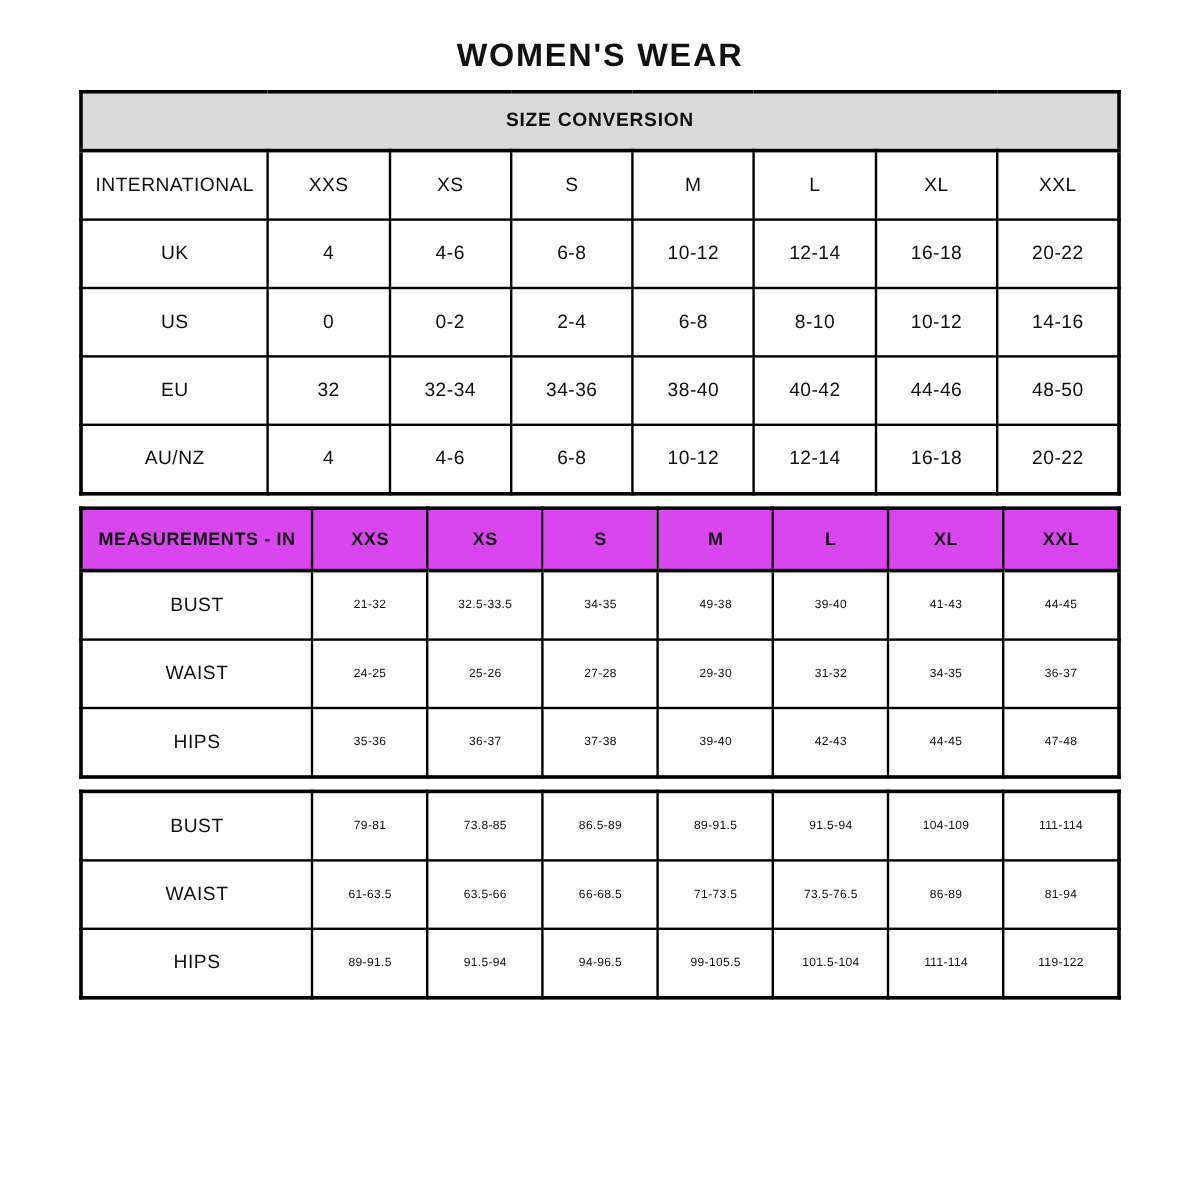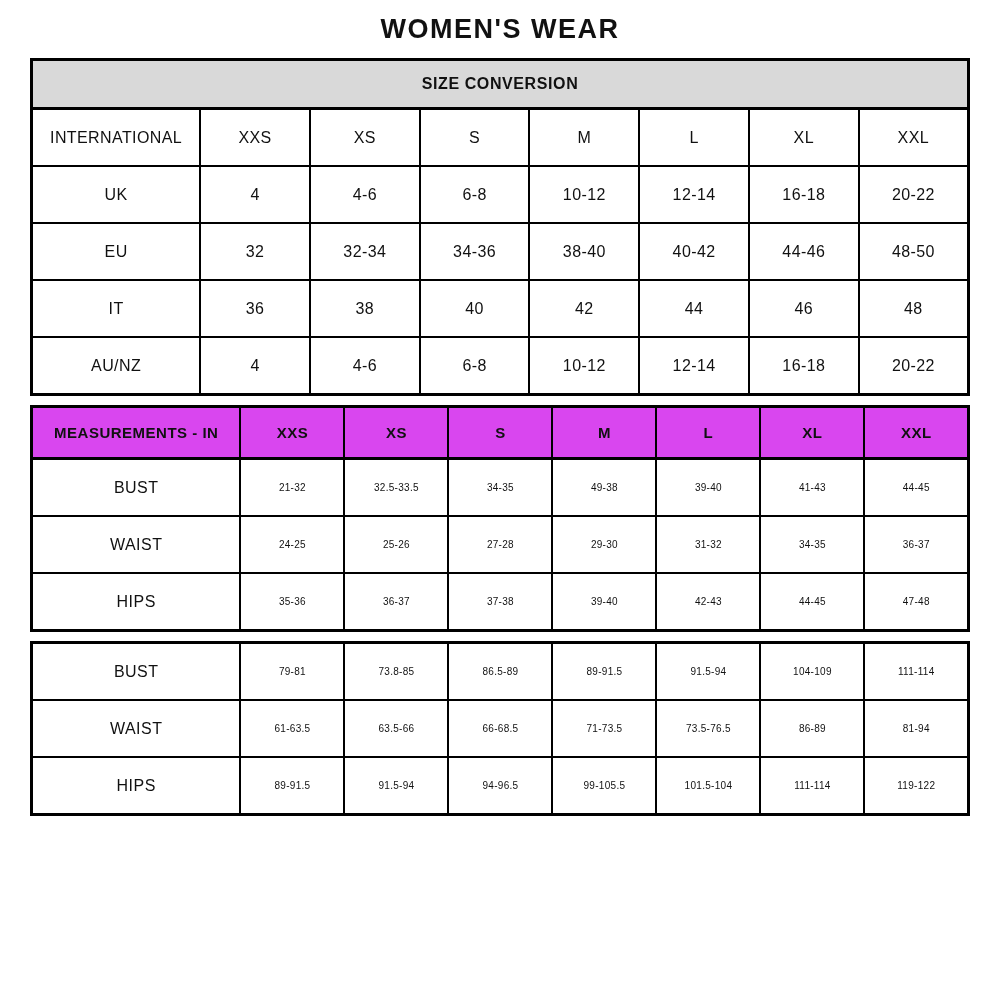--- a/index.html
+++ b/index.html
@@ -10,25 +10,25 @@
     height: 1000px;
     font-family: "Liberation Sans", "DejaVu Sans", sans-serif;
     color: #111111;
     -webkit-font-smoothing: antialiased;
   }
   .page-title {
     text-align: center;
     font-size: 27px;
     font-weight: 700;
     letter-spacing: 1.5px;
-    margin: 14px 0 13px 0;
+    margin: 31px 0 13px 0;
     color: #111111;
   }
   .sheet {
-    width: 940px;
+    width: 868px;
     margin: 0 auto;
   }
   table {
     width: 100%;
     border-collapse: collapse;
     table-layout: fixed;
     border: 3px solid #000000;
     margin-bottom: 9px;
   }
   td, th {
@@ -110,40 +110,40 @@
         <td>UK</td>
         <td>4</td>
         <td>4-6</td>
         <td>6-8</td>
         <td>10-12</td>
         <td>12-14</td>
         <td>16-18</td>
         <td>20-22</td>
       </tr>
       <tr>
+        <td>US</td>
+        <td>0</td>
+        <td>0-2</td>
+        <td>2-4</td>
+        <td>6-8</td>
+        <td>8-10</td>
+        <td>10-12</td>
+        <td>14-16</td>
+      </tr>
+      <tr>
         <td>EU</td>
         <td>32</td>
         <td>32-34</td>
         <td>34-36</td>
         <td>38-40</td>
         <td>40-42</td>
         <td>44-46</td>
         <td>48-50</td>
       </tr>
       <tr>
-        <td>IT</td>
-        <td>36</td>
-        <td>38</td>
-        <td>40</td>
-        <td>42</td>
-        <td>44</td>
-        <td>46</td>
-        <td>48</td>
-      </tr>
-      <tr>
         <td>AU/NZ</td>
         <td>4</td>
         <td>4-6</td>
         <td>6-8</td>
         <td>10-12</td>
         <td>12-14</td>
         <td>16-18</td>
         <td>20-22</td>
       </tr>
     </tbody>

